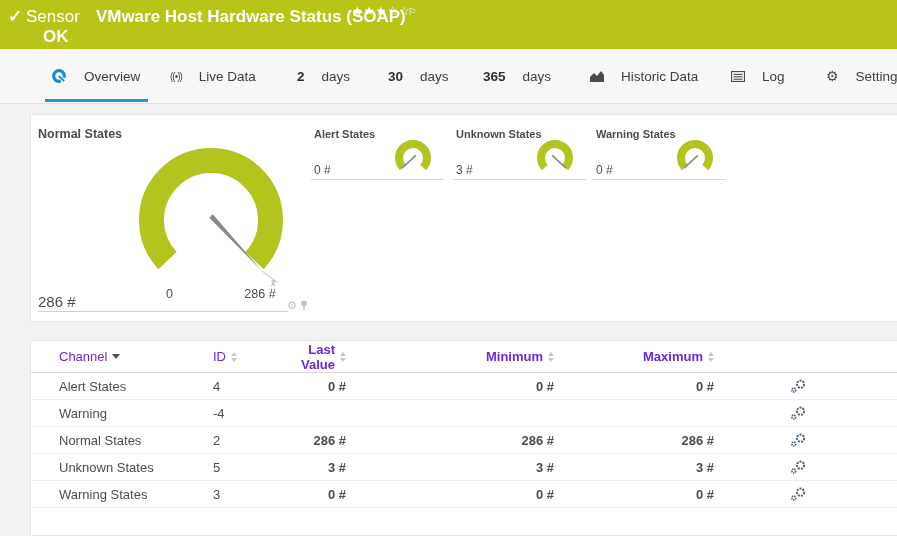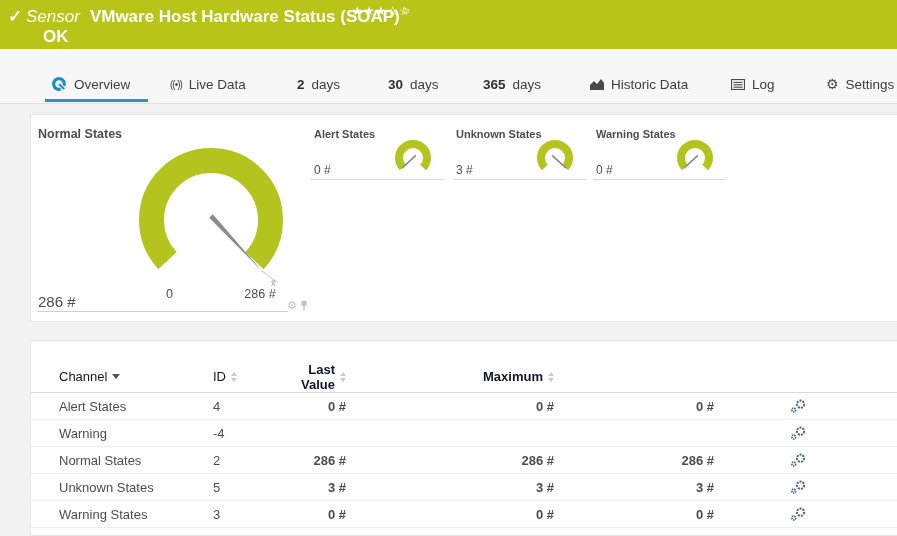--- a/index.html
+++ b/index.html
@@ -4,29 +4,29 @@
 <style>
   * { margin:0; padding:0; box-sizing:border-box; }
   html,body { background:#e9e9e9; }
   body { font-family:"Liberation Sans", sans-serif; color:#4d4d4d; }
   #screen{ position:relative; width:897px; height:536px; background:#f2f2f2; overflow:hidden; margin:0 auto; }
 
   
   .hdr{ position:absolute; left:0; top:0; width:897px; height:49px; background:#b8c418; color:#fff; }
   .hdr-check{ position:absolute; left:8px; top:6px; font-size:17px; font-weight:bold; }
   .hdr-title{ position:absolute; left:26px; top:6px; font-size:17px; white-space:nowrap; }
-  .hdr-title .kind{ font-style:italic; font-weight:normal; margin-right:10px; }
+  .hdr-title .kind{ font-weight:normal; margin-right:16px; }
   .hdr-title .name{ font-weight:bold; }
   .hdr-flag{ font-size:10px; vertical-align:super; margin-left:2px; }
   .hdr-stars{ position:absolute; left:352px; top:4px; font-size:12px; letter-spacing:1px; }
   .hdr-status{ position:absolute; left:43px; top:27px; font-size:17px; font-weight:bold; }
 
   
   .tabbar{ position:absolute; left:0; top:49px; width:897px; height:55px; background:#f7f7f7; border-bottom:1px solid #e0e0e0; }
-  .tab{ position:absolute; top:8px; height:54px; display:flex; align-items:center; gap:7px; font-size:13.5px; color:#3e3e3e; cursor:pointer; white-space:nowrap; }
+  .tab{ position:absolute; top:0; height:54px; display:flex; align-items:center; gap:17px; font-size:13.5px; color:#3e3e3e; cursor:pointer; white-space:nowrap; }
   .tab .num{ font-weight:bold; color:#303030; }
   .tab .ticon{ display:inline-flex; align-items:center; color:#4a4a4a; }
   .tab-underline{ position:absolute; left:45px; bottom:1px; width:103px; height:3px; background:#2795cc; }
   .broadcast{ font-size:10px; letter-spacing:-1px; color:#555; }
   .gear-glyph{ font-size:14px; color:#444; line-height:1; }
 
   
   .panel{ position:absolute; left:30px; right:0; background:#fff; border:1px solid #e6e6e6; border-right:none; }
   #gauge-panel{ top:114px; height:208px; }
   #table-panel{ top:340px; height:196px; }
@@ -45,21 +45,21 @@
   .mini .m-title{ position:absolute; left:3px; top:3px; font-size:11px; font-weight:bold; }
   .mini .m-value{ position:absolute; left:3px; top:38px; font-size:12px; }
   .mini svg{ position:absolute; left:80px; top:14px; }
   .mini svg line{ display:none; stroke:#8a8a8a; stroke-width:1.6; }
   .mini.nd-min svg line.nmin{ display:inline; }
   .mini.nd-max svg line.nmax{ display:inline; }
   #mini-0{ left:280px; } #mini-1{ left:422px; } #mini-2{ left:562px; }
 
   
   .trow, .thead{ display:grid; grid-template-columns:154px 58px 75px 208px 160px 1fr; padding-left:28px; align-items:center; font-size:13px; }
-  .thead{ height:32px; margin-top:20px; border-bottom:1px solid #d9d9d9; color:#0f172a; }
+  .thead{ height:32px; border-bottom:1px solid #d9d9d9; color:#6d28d9; }
   .trow{ height:27px; border-bottom:1px solid #eeeeee; }
   .col-r{ text-align:right;font-weight:bold; }
   .thead .hcell{ display:inline-flex; align-items:center; gap:5px; cursor:pointer; }
   .thead .col-r{ display:flex; justify-content:flex-end; }
   .arrow-down{ width:0; height:0; border-left:4px solid transparent; border-right:4px solid transparent; border-top:5px solid #55505c; }
   .sort-both{ display:inline-flex; flex-direction:column; gap:2px; }
   .sort-both i{ width:0; height:0; border-left:3.5px solid transparent; border-right:3.5px solid transparent; }
   .sort-both .up{ border-bottom:4px solid #c9c9c9; }
   .sort-both .dn{ border-top:4px solid #c9c9c9; }
   .c-gear{ padding-left:76px; }
@@ -196,20 +196,27 @@
           </span>
       </div>
       <div class="hcell col-r">
         <span>Last Value</span>
         <span class="sort-both">
             <i class="up"></i>
             <i class="dn"></i>
           </span>
       </div>
       <div class="hcell col-r">
+        <span>Minimum</span>
+        <span class="sort-both">
+            <i class="up"></i>
+            <i class="dn"></i>
+          </span>
+      </div>
+      <div class="hcell col-r">
         <span>Maximum</span>
         <span class="sort-both">
             <i class="up"></i>
             <i class="dn"></i>
           </span>
       </div>
       <div></div>
     </div>
     <div id="table-rows">
   <div class="trow">

